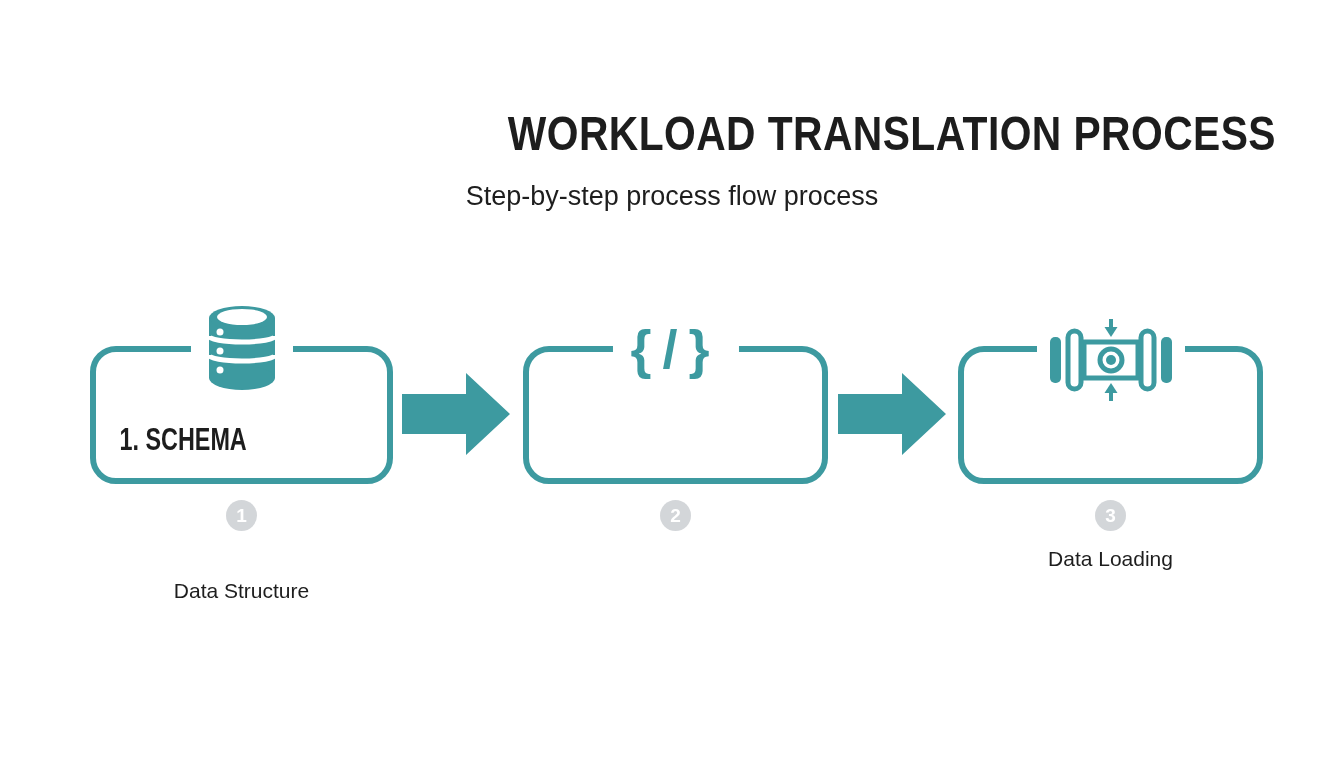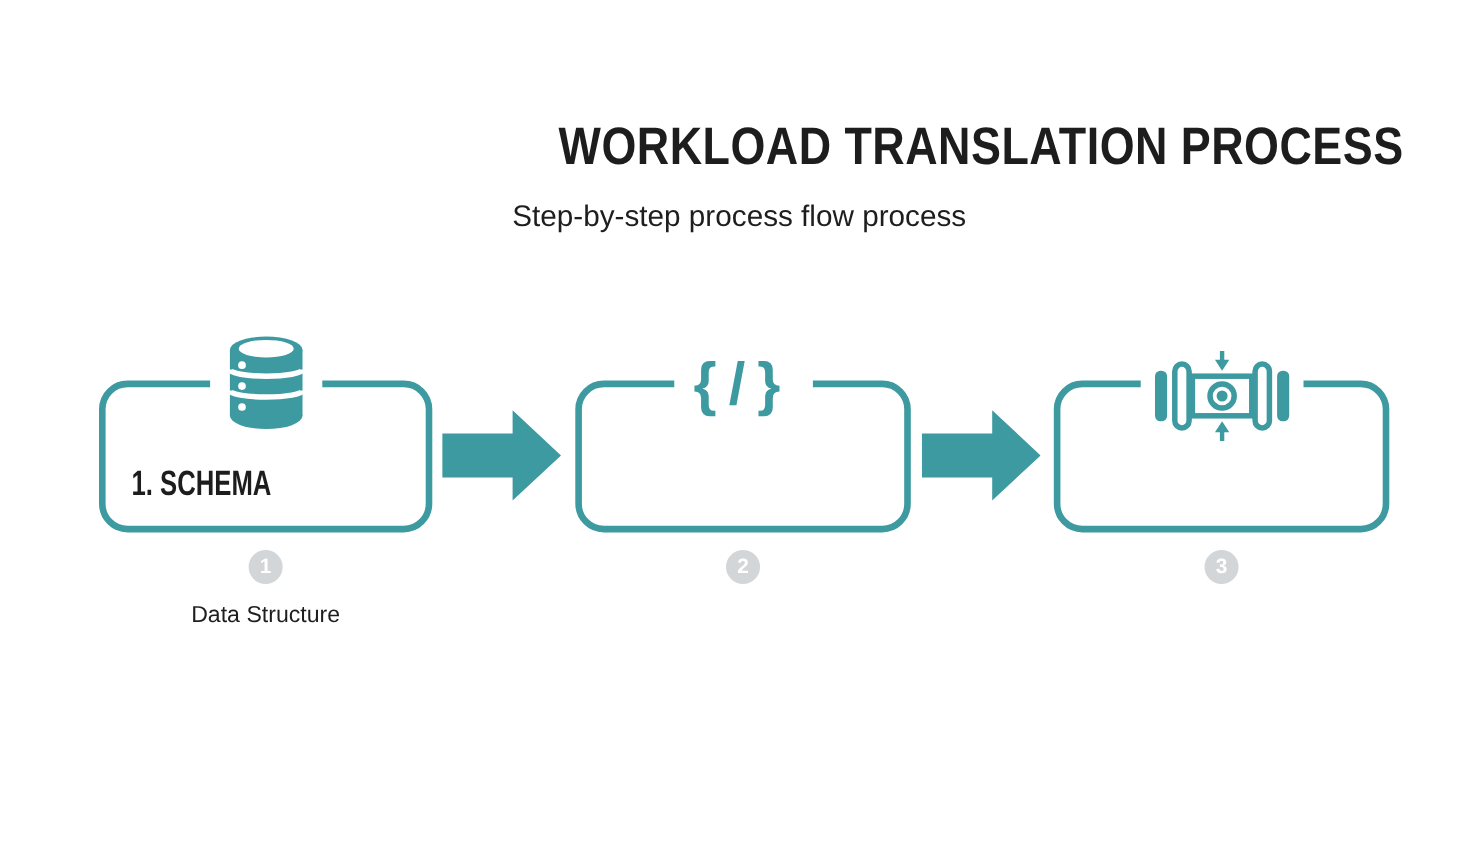--- a/index.html
+++ b/index.html
@@ -77,21 +77,21 @@
   .badge-1 { left:226px; }
   .badge-2 { left:660px; }
   .badge-3 { left:1095px; }
   
   .caption {
     position:absolute; top:546px; width:305px;
     text-align:center;
     font-size:21px; line-height:26px; font-weight:400;
     color:var(--caption_text,#1e1e1e);
   }
-  .cap-1 { left:89px; }
+  .cap-1 { left:89px;margin-top:32px; }
   .cap-2 { left:523px; }
   .cap-3 { left:958px; }
 </style>
 </head>
 <body>
 
 <div class="canvas">
 
   <h1 class="title">
     <span class="cond">WORKLOAD TRANSLATION PROCESS</span>
@@ -151,14 +151,15 @@
         <polygon points="56.5,75 69.5,75 63,65" fill="currentColor"></polygon>
       </svg>
     </div>
   </div>
 
   <div class="badge badge-1">1</div>
   <div class="badge badge-2">2</div>
   <div class="badge badge-3">3</div>
 
   <div class="caption cap-1">Data Structure</div>
+  <div class="caption cap-3">Data Loading</div>
 
 </div>
 
 </body></html>

